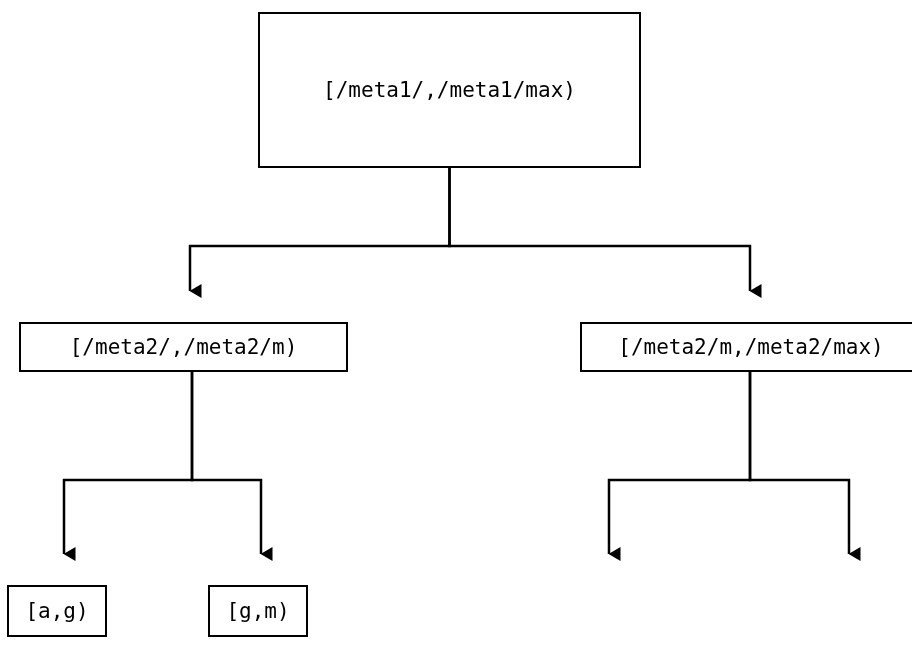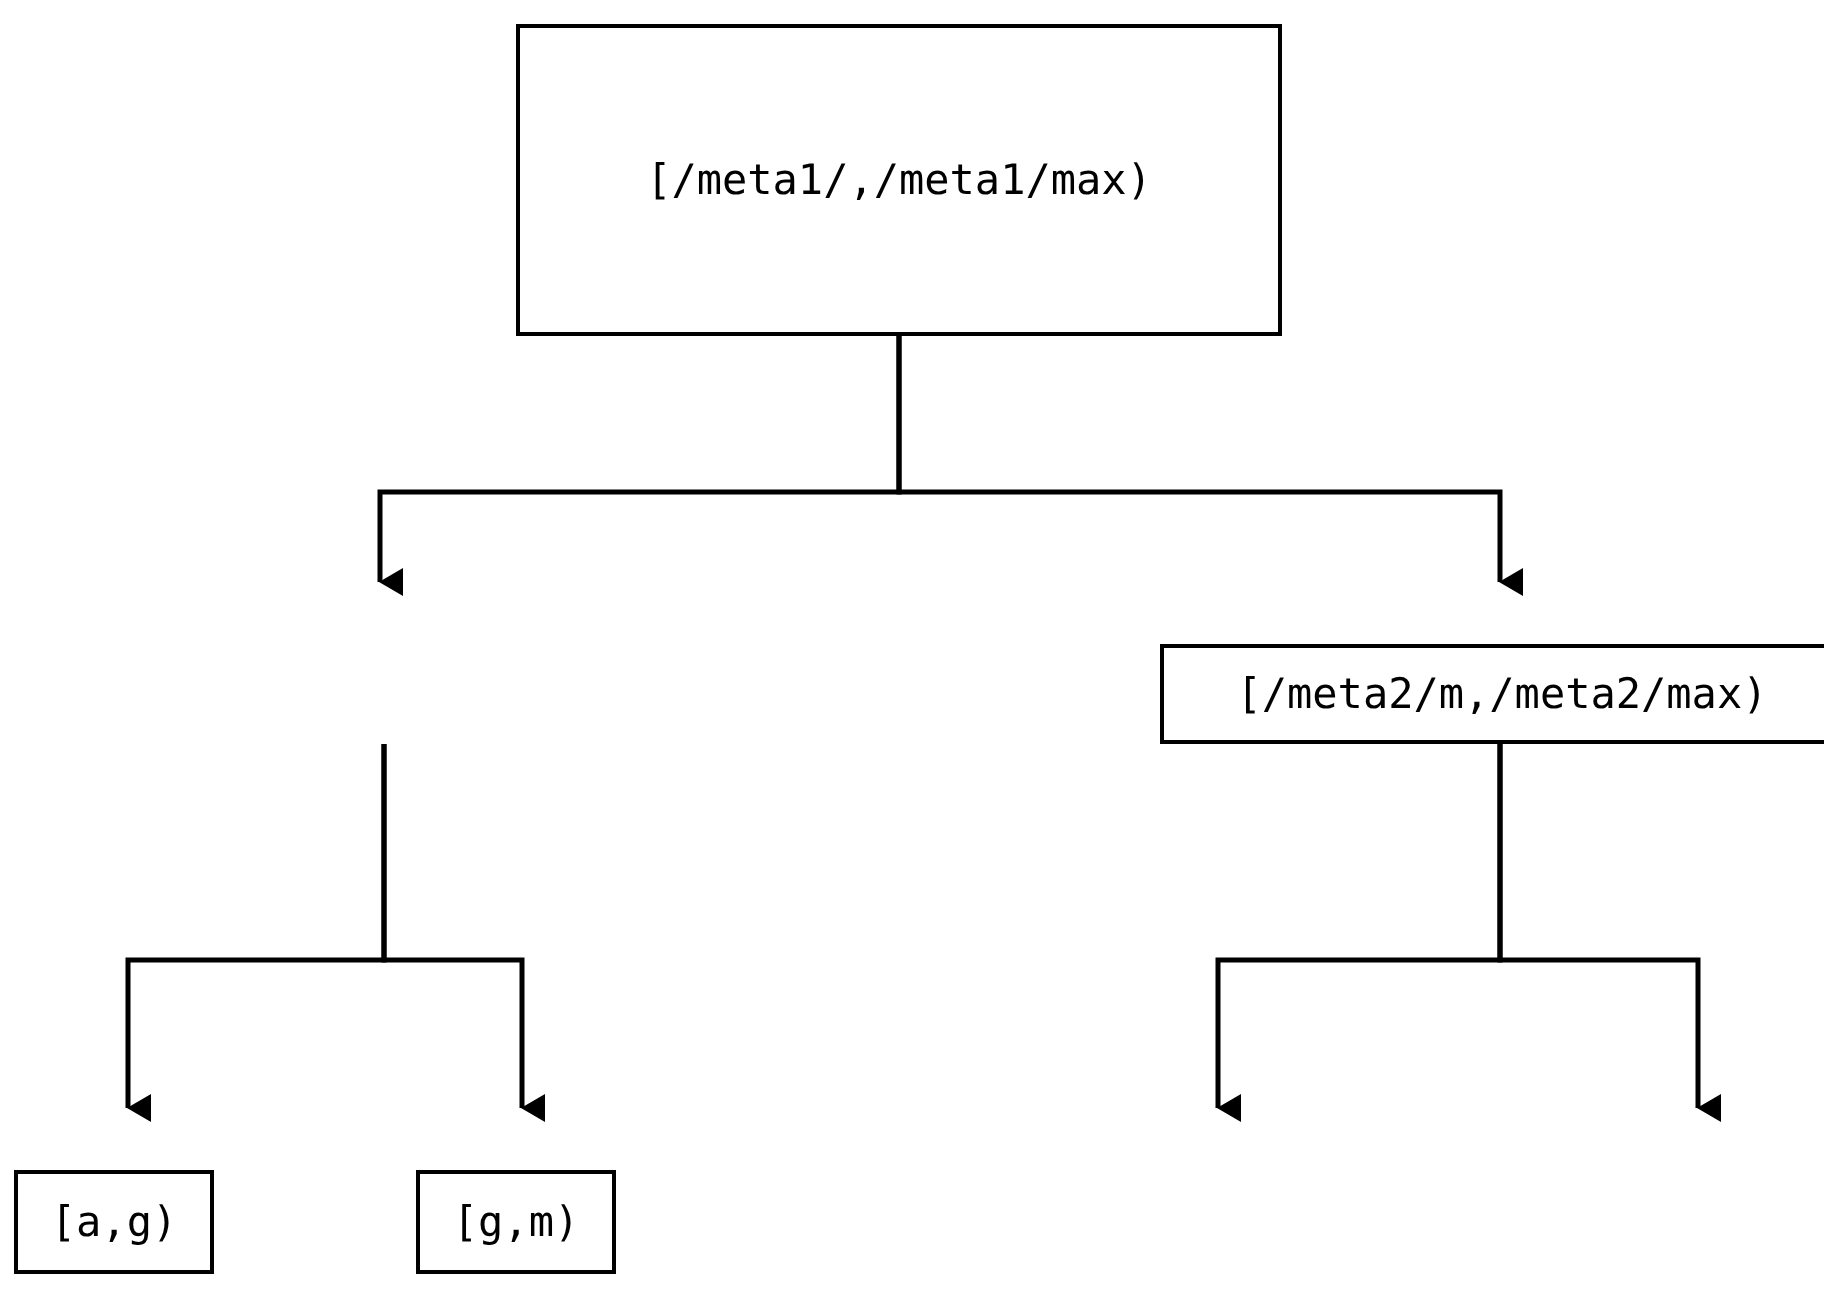--- a/index.html
+++ b/index.html
@@ -86,20 +86,23 @@
     </g>
     <g>
       <path d="M 750 372 L 750 480 L 849 480 L 849 554" fill="none" stroke="#000000" stroke-width="2.5" marker-end="url(#arrow-down)"></path>
     </g>
   </svg>
 
   <div class="tree-node node-root">
     <span class="node-label">[/meta1/,/meta1/max)</span>
   </div>
 
+  <div class="tree-node node-mid-l">
+    <span class="node-label">[/meta2/,/meta2/m)</span>
+  </div>
 
   <div class="tree-node node-mid-r">
     <span class="node-label">[/meta2/m,/meta2/max)</span>
   </div>
 
   <div class="tree-node node-leaf-1">
     <span class="node-label">[a,g)</span>
   </div>
 
   <div class="tree-node node-leaf-2">

